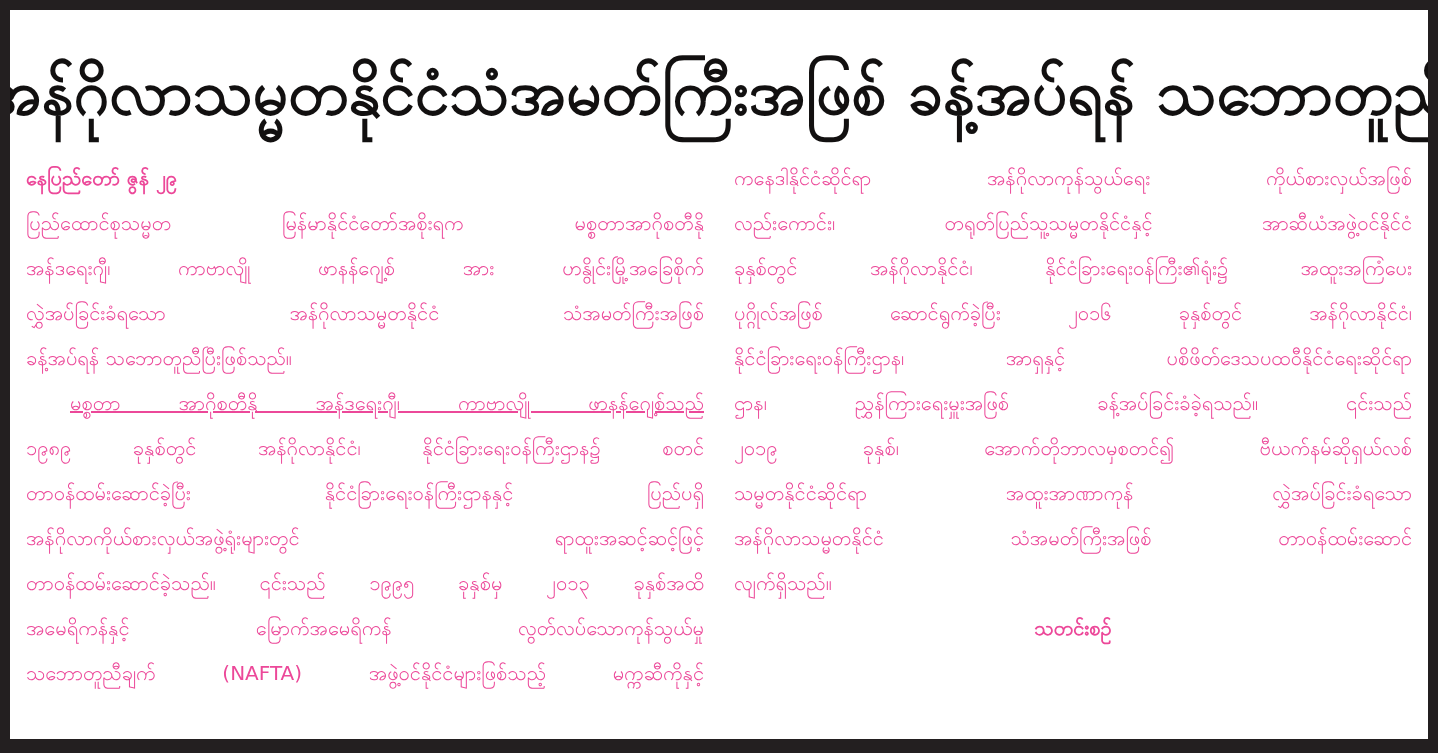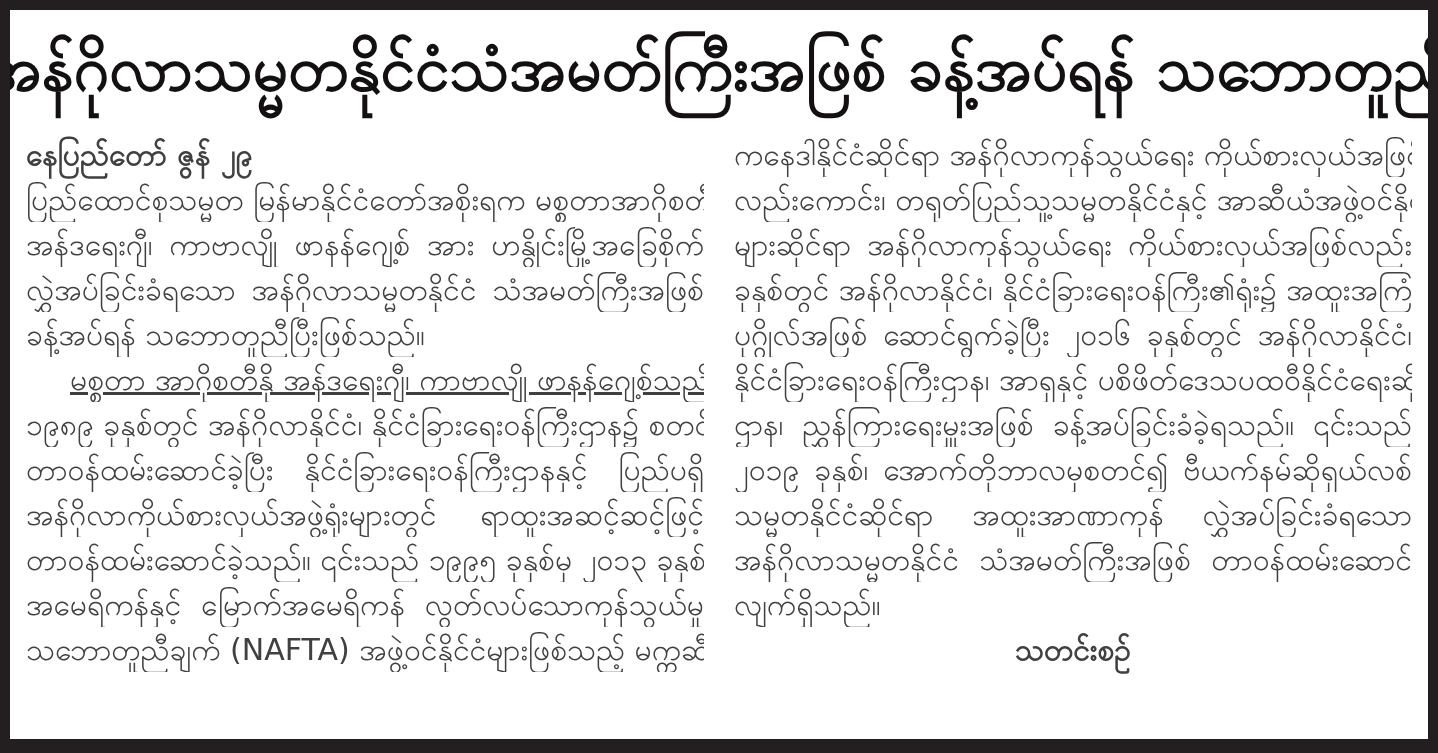--- a/index.html
+++ b/index.html
@@ -13,41 +13,42 @@
     width: 1438px;
     height: 753px;
     box-sizing: border-box;
     background: #ffffff;
     border: 10px solid #231f20;
     border-bottom-width: 14px;
     overflow: hidden;
   }
   .headline {
     height: 118px;
+    padding-top: 24px;
     display: flex;
     align-items: center;
     justify-content: center;
     text-align: center;
     font-size: 62px;
     font-weight: 700;
     color: #121010;
     line-height: 1.1;
     white-space: nowrap;
   }
   .columns {
     display: flex;
     gap: 30px;
     padding: 4px 16px 0 16px;
   }
   .col {
     flex: 1 1 0;
     min-width: 0;
-    font-size: 30px;
+    font-size: 20px;
     line-height: 45px;
-    color: #404040;
+    color: #ec4899;
   }
   .dateline {
     font-weight: 700;
     text-align: left;
     line-height: 45px;
   }
   .line {
     text-align: justify;
     text-align-last: justify;
     overflow: hidden;
@@ -88,21 +89,20 @@
           <div class="line">တာဝန်ထမ်းဆောင်ခဲ့သည်။ ၎င်းသည် ၁၉၉၅ ခုနှစ်မှ ၂၀၁၃ ခုနှစ်အထိ</div>
           <div class="line">အမေရိကန်နှင့် မြောက်အမေရိကန် လွတ်လပ်သောကုန်သွယ်မှု</div>
           <div class="line">သဘောတူညီချက် (NAFTA) အဖွဲ့ဝင်နိုင်ငံများဖြစ်သည့် မက္ကဆီကိုနှင့်</div>
         </div>
     </div>
 
     <div class="col">
       <div>
           <div class="line">ကနေဒါနိုင်ငံဆိုင်ရာ အန်ဂိုလာကုန်သွယ်ရေး ကိုယ်စားလှယ်အဖြစ်</div>
           <div class="line">လည်းကောင်း၊ တရုတ်ပြည်သူ့သမ္မတနိုင်ငံနှင့် အာဆီယံအဖွဲ့ဝင်နိုင်ငံ</div>
-          <div class="line">များဆိုင်ရာ အန်ဂိုလာကုန်သွယ်ရေး ကိုယ်စားလှယ်အဖြစ်လည်း</div>
           <div class="line">ခုနှစ်တွင် အန်ဂိုလာနိုင်ငံ၊ နိုင်ငံခြားရေးဝန်ကြီး၏ရုံး၌ အထူးအကြံပေး</div>
           <div class="line">ပုဂ္ဂိုလ်အဖြစ် ဆောင်ရွက်ခဲ့ပြီး ၂၀၁၆ ခုနှစ်တွင် အန်ဂိုလာနိုင်ငံ၊</div>
           <div class="line">နိုင်ငံခြားရေးဝန်ကြီးဌာန၊ အာရှနှင့် ပစိဖိတ်ဒေသပထဝီနိုင်ငံရေးဆိုင်ရာ</div>
           <div class="line">ဌာန၊ ညွှန်ကြားရေးမှူးအဖြစ် ခန့်အပ်ခြင်းခံခဲ့ရသည်။ ၎င်းသည်</div>
           <div class="line">၂၀၁၉ ခုနှစ်၊ အောက်တိုဘာလမှစတင်၍ ဗီယက်နမ်ဆိုရှယ်လစ်</div>
           <div class="line">သမ္မတနိုင်ငံဆိုင်ရာ အထူးအာဏာကုန် လွှဲအပ်ခြင်းခံရသော</div>
           <div class="line">အန်ဂိုလာသမ္မတနိုင်ငံ သံအမတ်ကြီးအဖြစ် တာဝန်ထမ်းဆောင်</div>
           <div class="line no-just">လျက်ရှိသည်။</div>
         </div>
       <div class="byline">သတင်းစဉ်</div>

